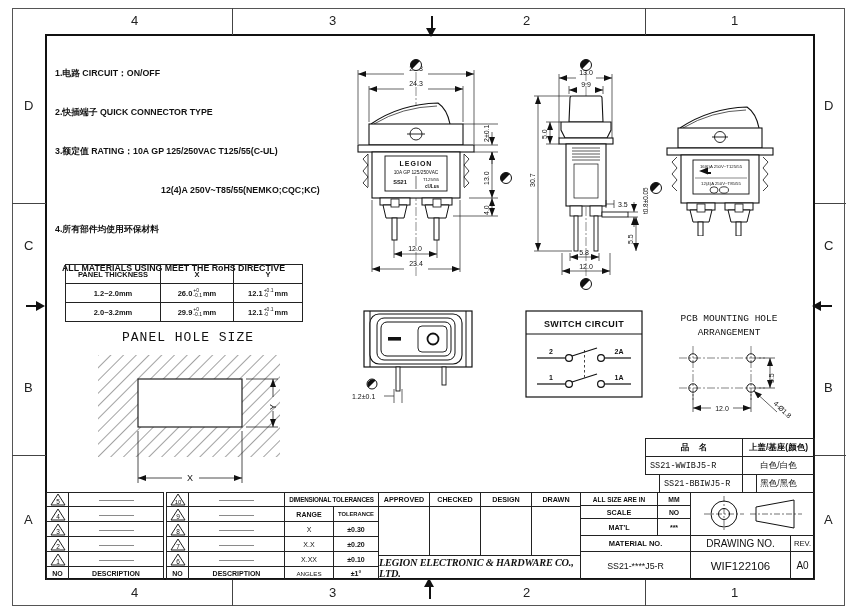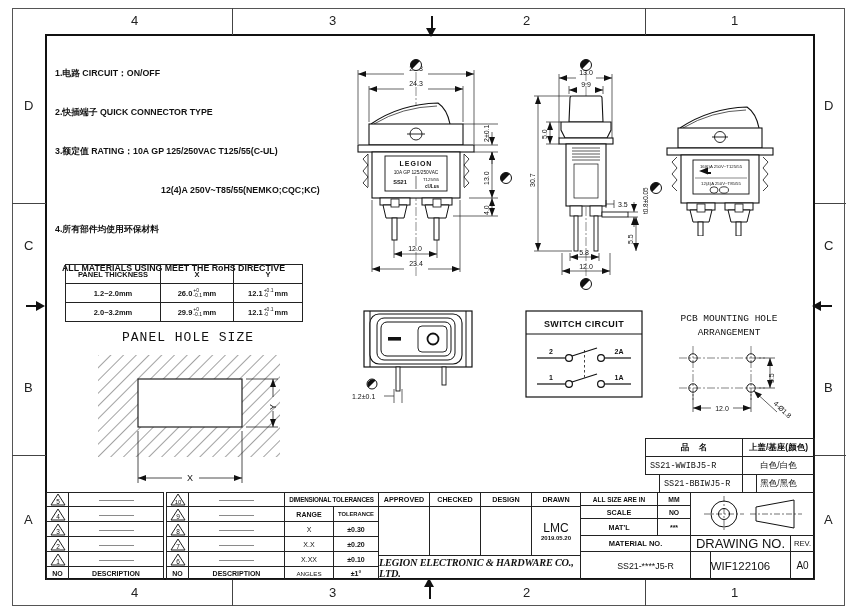--- a/index.html
+++ b/index.html
@@ -561,46 +561,42 @@
     <div class="cell" style="left:239px;top:74px;width:50px;height:14px;font-size:6.2px;">ANGLES</div>
     <div class="cell" style="left:288px;top:74px;width:46px;height:14px;font-weight:700;">±1°</div>
 
     <div class="cell" style="left:333px;top:0;width:52px;height:15px;font-size:7.2px;font-weight:700;">APPROVED</div>
     <div class="cell" style="left:384px;top:0;width:52px;height:15px;font-size:7.2px;font-weight:700;">CHECKED</div>
     <div class="cell" style="left:435px;top:0;width:52px;height:15px;font-size:7.2px;font-weight:700;">DESIGN</div>
     <div class="cell" style="left:486px;top:0;width:50px;height:15px;font-size:7.2px;font-weight:700;">DRAWN</div>
     <div class="cell" style="left:333px;top:14px;width:52px;height:50px;"></div>
     <div class="cell" style="left:384px;top:14px;width:52px;height:50px;"></div>
     <div class="cell" style="left:435px;top:14px;width:52px;height:50px;"></div>
-    <div class="cell" style="left:486px;top:14px;width:50px;height:50px;flex-direction:column;">
-      <span style="font-size:12px;">LMC</span>
-      <span style="font-size:6px;font-weight:700;">2019.05.20</span>
-    </div>
     <div class="cell" style="left:333px;top:63px;width:203px;height:25px;font-family:'Liberation Serif',serif;font-weight:700;font-style:italic;font-size:10.3px;letter-spacing:-0.2px;">LEGION ELECTRONIC &amp; HARDWARE CO., LTD.</div>
 
     <div class="cell" style="left:535px;top:0;width:78px;height:14px;font-size:6.5px;font-weight:700;">ALL SIZE ARE IN</div>
     <div class="cell" style="left:612px;top:0;width:34px;height:14px;font-size:6.8px;font-weight:700;">MM</div>
     <div class="cell" style="left:535px;top:13px;width:78px;height:14px;font-size:7.2px;font-weight:700;">SCALE</div>
     <div class="cell" style="left:612px;top:13px;width:34px;height:14px;font-size:6.8px;font-weight:700;">NO</div>
     <div class="cell" style="left:535px;top:26px;width:78px;height:18px;font-size:7.2px;font-weight:700;">MAT'L</div>
     <div class="cell" style="left:612px;top:26px;width:34px;height:18px;font-weight:700;">***</div>
     <div class="cell" style="left:535px;top:43px;width:111px;height:17px;font-size:7.5px;font-weight:700;">MATERIAL NO.</div>
-    <div class="cell" style="left:535px;top:59px;width:131px;height:29px;font-size:8.8px;">SS21-****J5-R</div>
+    <div class="cell" style="left:535px;top:59px;width:111px;height:29px;font-size:8.8px;">SS21-****J5-R</div>
 
     <div class="cell" style="left:645px;top:0;width:125px;height:44px;">
       <svg width="118" height="40" viewBox="0 0 118 40">
         <g stroke="#111" fill="none">
           <circle cx="30" cy="20" r="13" stroke-width="1"></circle>
             <circle cx="30" cy="20" r="5.5" stroke-width="1"></circle>
           <line x1="10" y1="20" x2="50" y2="20" stroke-width="0.6" stroke-dasharray="6 2 2 2"></line>
           <line x1="30" y1="2" x2="30" y2="38" stroke-width="0.6" stroke-dasharray="6 2 2 2"></line>
           <polygon points="62,13 100,6 100,34 62,27" stroke-width="1"></polygon>
           <line x1="56" y1="20" x2="108" y2="20" stroke-width="0.6" stroke-dasharray="6 2 2 2"></line>
         </g>
       </svg>
     </div>
-    <div class="cell" style="left:645px;top:43px;width:101px;height:17px;font-size:13px;">DRAWING NO.</div>
+    <div class="cell" style="left:645px;top:43px;width:101px;height:17px;font-size:10px;">DRAWING NO.</div>
     <div class="cell" style="left:745px;top:43px;width:25px;height:17px;font-size:7.6px;">REV.</div>
     <div class="cell" style="left:645px;top:59px;width:101px;height:29px;font-size:11.5px;">WIF122106</div>
     <div class="cell" style="left:745px;top:59px;width:25px;height:29px;font-size:10px;">A0</div>
   </div>
 
 </div>
 
 </body></html>

